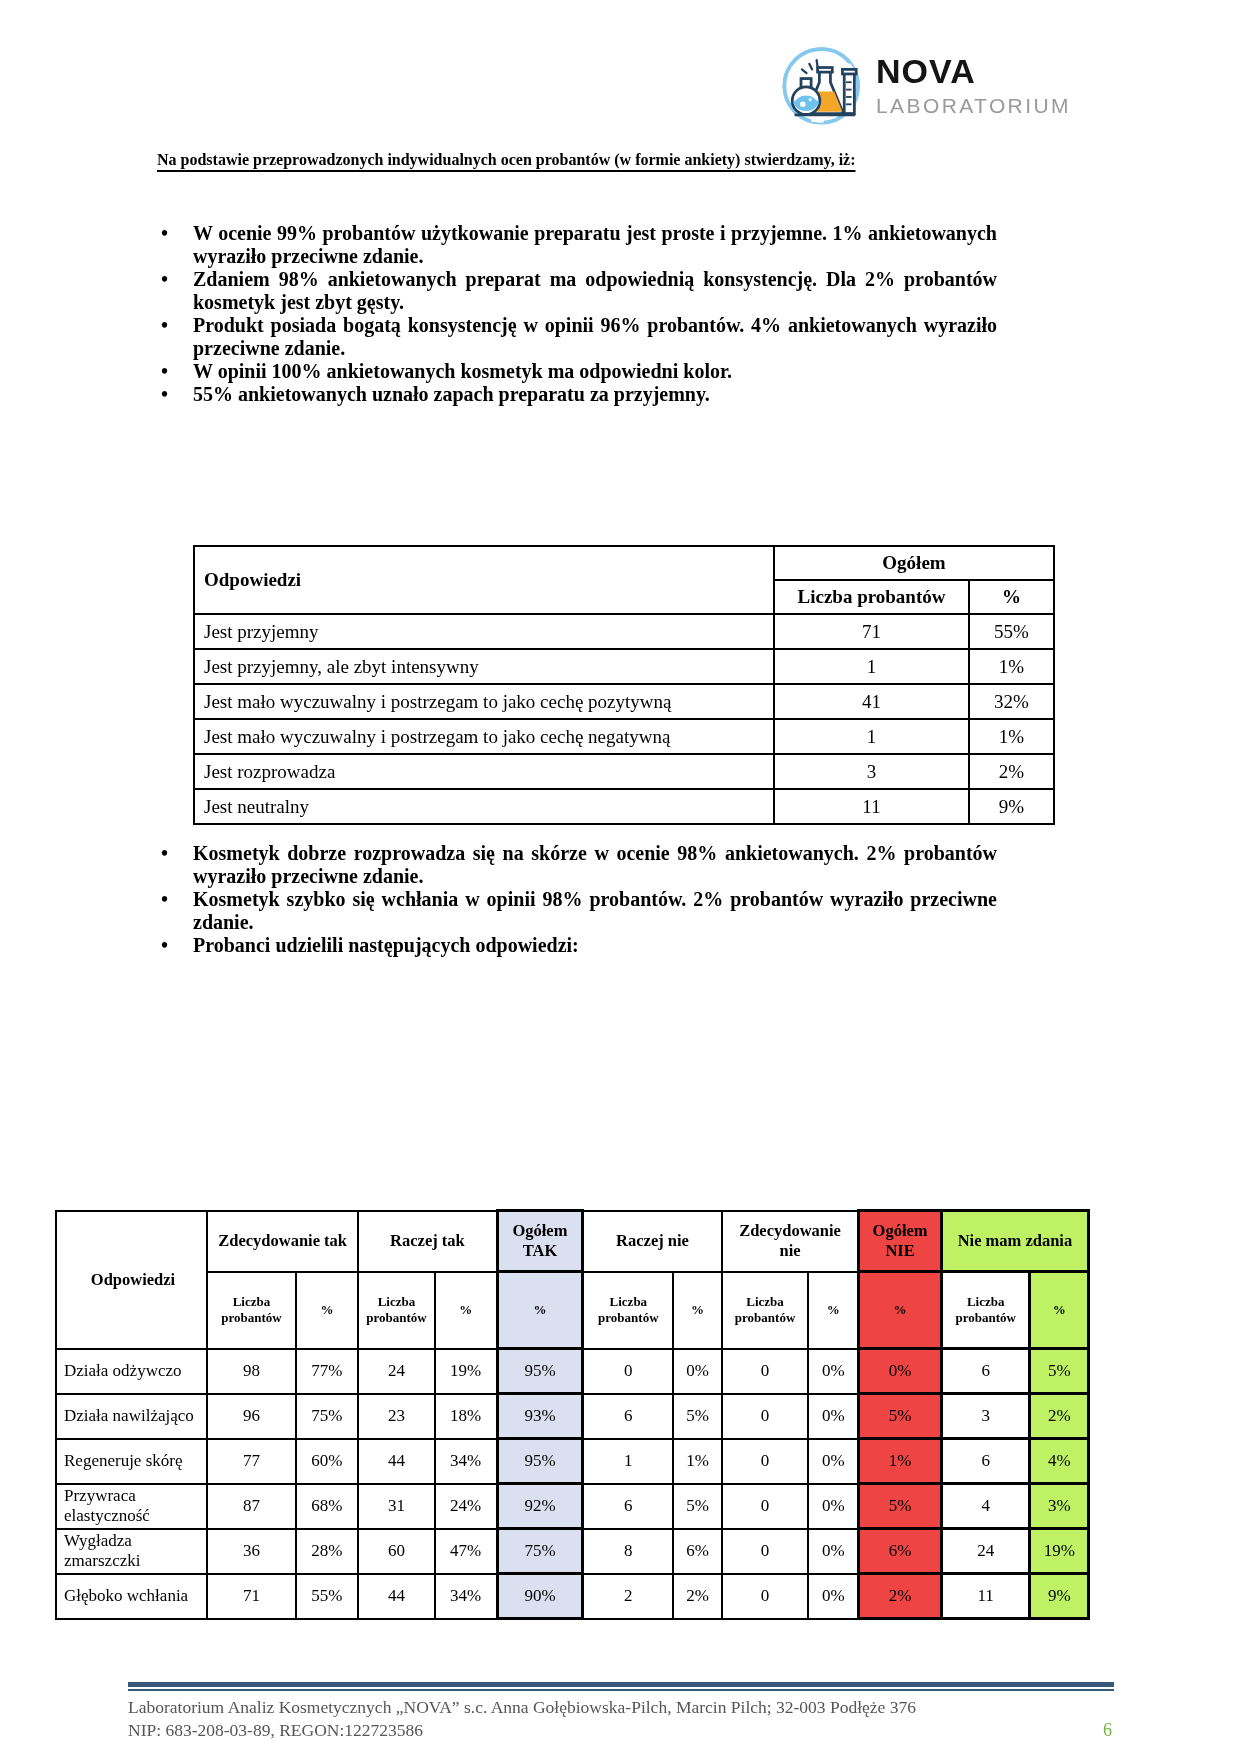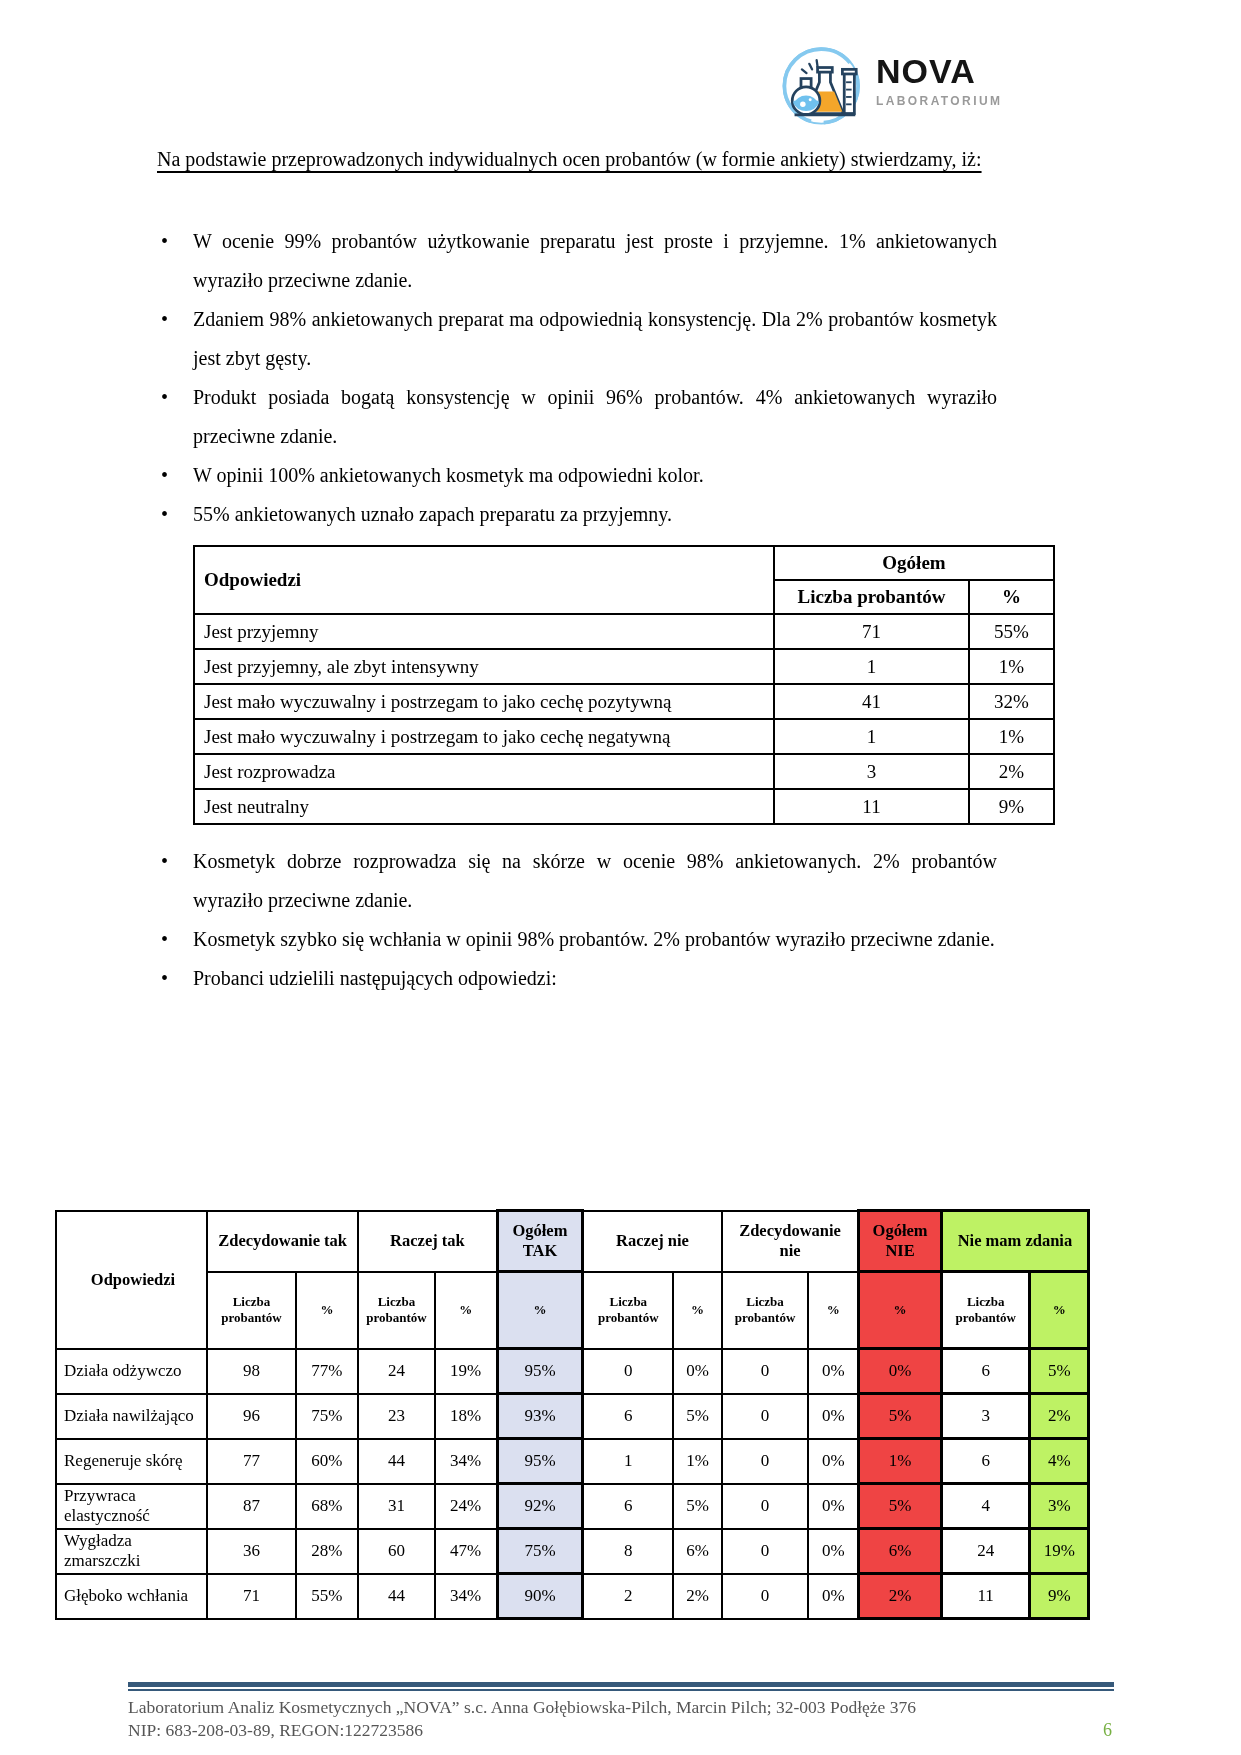--- a/index.html
+++ b/index.html
@@ -4,31 +4,31 @@
 <style>
   html,body{margin:0;padding:0;background:#e8e8e8;}
   .page{position:relative;width:1241px;height:1755px;background:#ffffff;margin:0 auto;
         font-family:"Liberation Serif",serif;color:#000;overflow:hidden;}
 
   
   .logo{position:absolute;left:778px;top:42px;display:flex;align-items:flex-start;}
   .logo-icon{width:92px;height:86px;}
   .logo-text{margin-left:6px;padding-top:8px;font-family:"Liberation Sans",sans-serif;}
   .logo-name{font-size:34px;font-weight:bold;letter-spacing:1px;color:#151515;line-height:42px;}
-  .logo-sub{font-size:12px;color:#9a9a9a;letter-spacing:2.4px;margin-top:2px;font-weight:bold;}
-
-  
-  .heading{position:absolute;left:157px;top:138px;width:840px;font-size:20px;font-weight:normal;
+  .logo-sub{font-size:21px;color:#9a9a9a;letter-spacing:2.4px;margin-top:2px;}
+
+  
+  .heading{position:absolute;left:157px;top:138px;width:840px;font-size:16px;font-weight:bold;
            line-height:43px;text-align:justify;text-align-last:left;}
   .heading span{text-decoration:underline;text-decoration-thickness:2px;text-underline-offset:5px;}
 
   
   .bullets{list-style:none;margin:0;padding:0;position:absolute;width:840px;}
-  .bullets li{position:relative;padding-left:36px;font-size:20px;line-height:39px;
-              text-align:justify;text-align-last:left;}
+  .bullets li{position:relative;padding-left:36px;font-size:20px;line-height:23px;
+              text-align:justify;text-align-last:left;font-weight:bold;}
   .bullets li::before{content:"\2022";position:absolute;left:4px;top:0;}
   #bullets-top{left:157px;top:222px;}
   #bullets-mid{left:157px;top:842px;}
 
   
   .t1-wrap{position:absolute;left:193px;top:545px;}
   .t1{border-collapse:collapse;table-layout:fixed;width:860px;}
   .t1 th,.t1 td{border:2px solid #000;padding:0 9px;font-size:19px;}
   .t1 th{font-weight:bold;height:32px;text-align:center;}
   .t1 th.left,.t1 td.left{text-align:left;}

